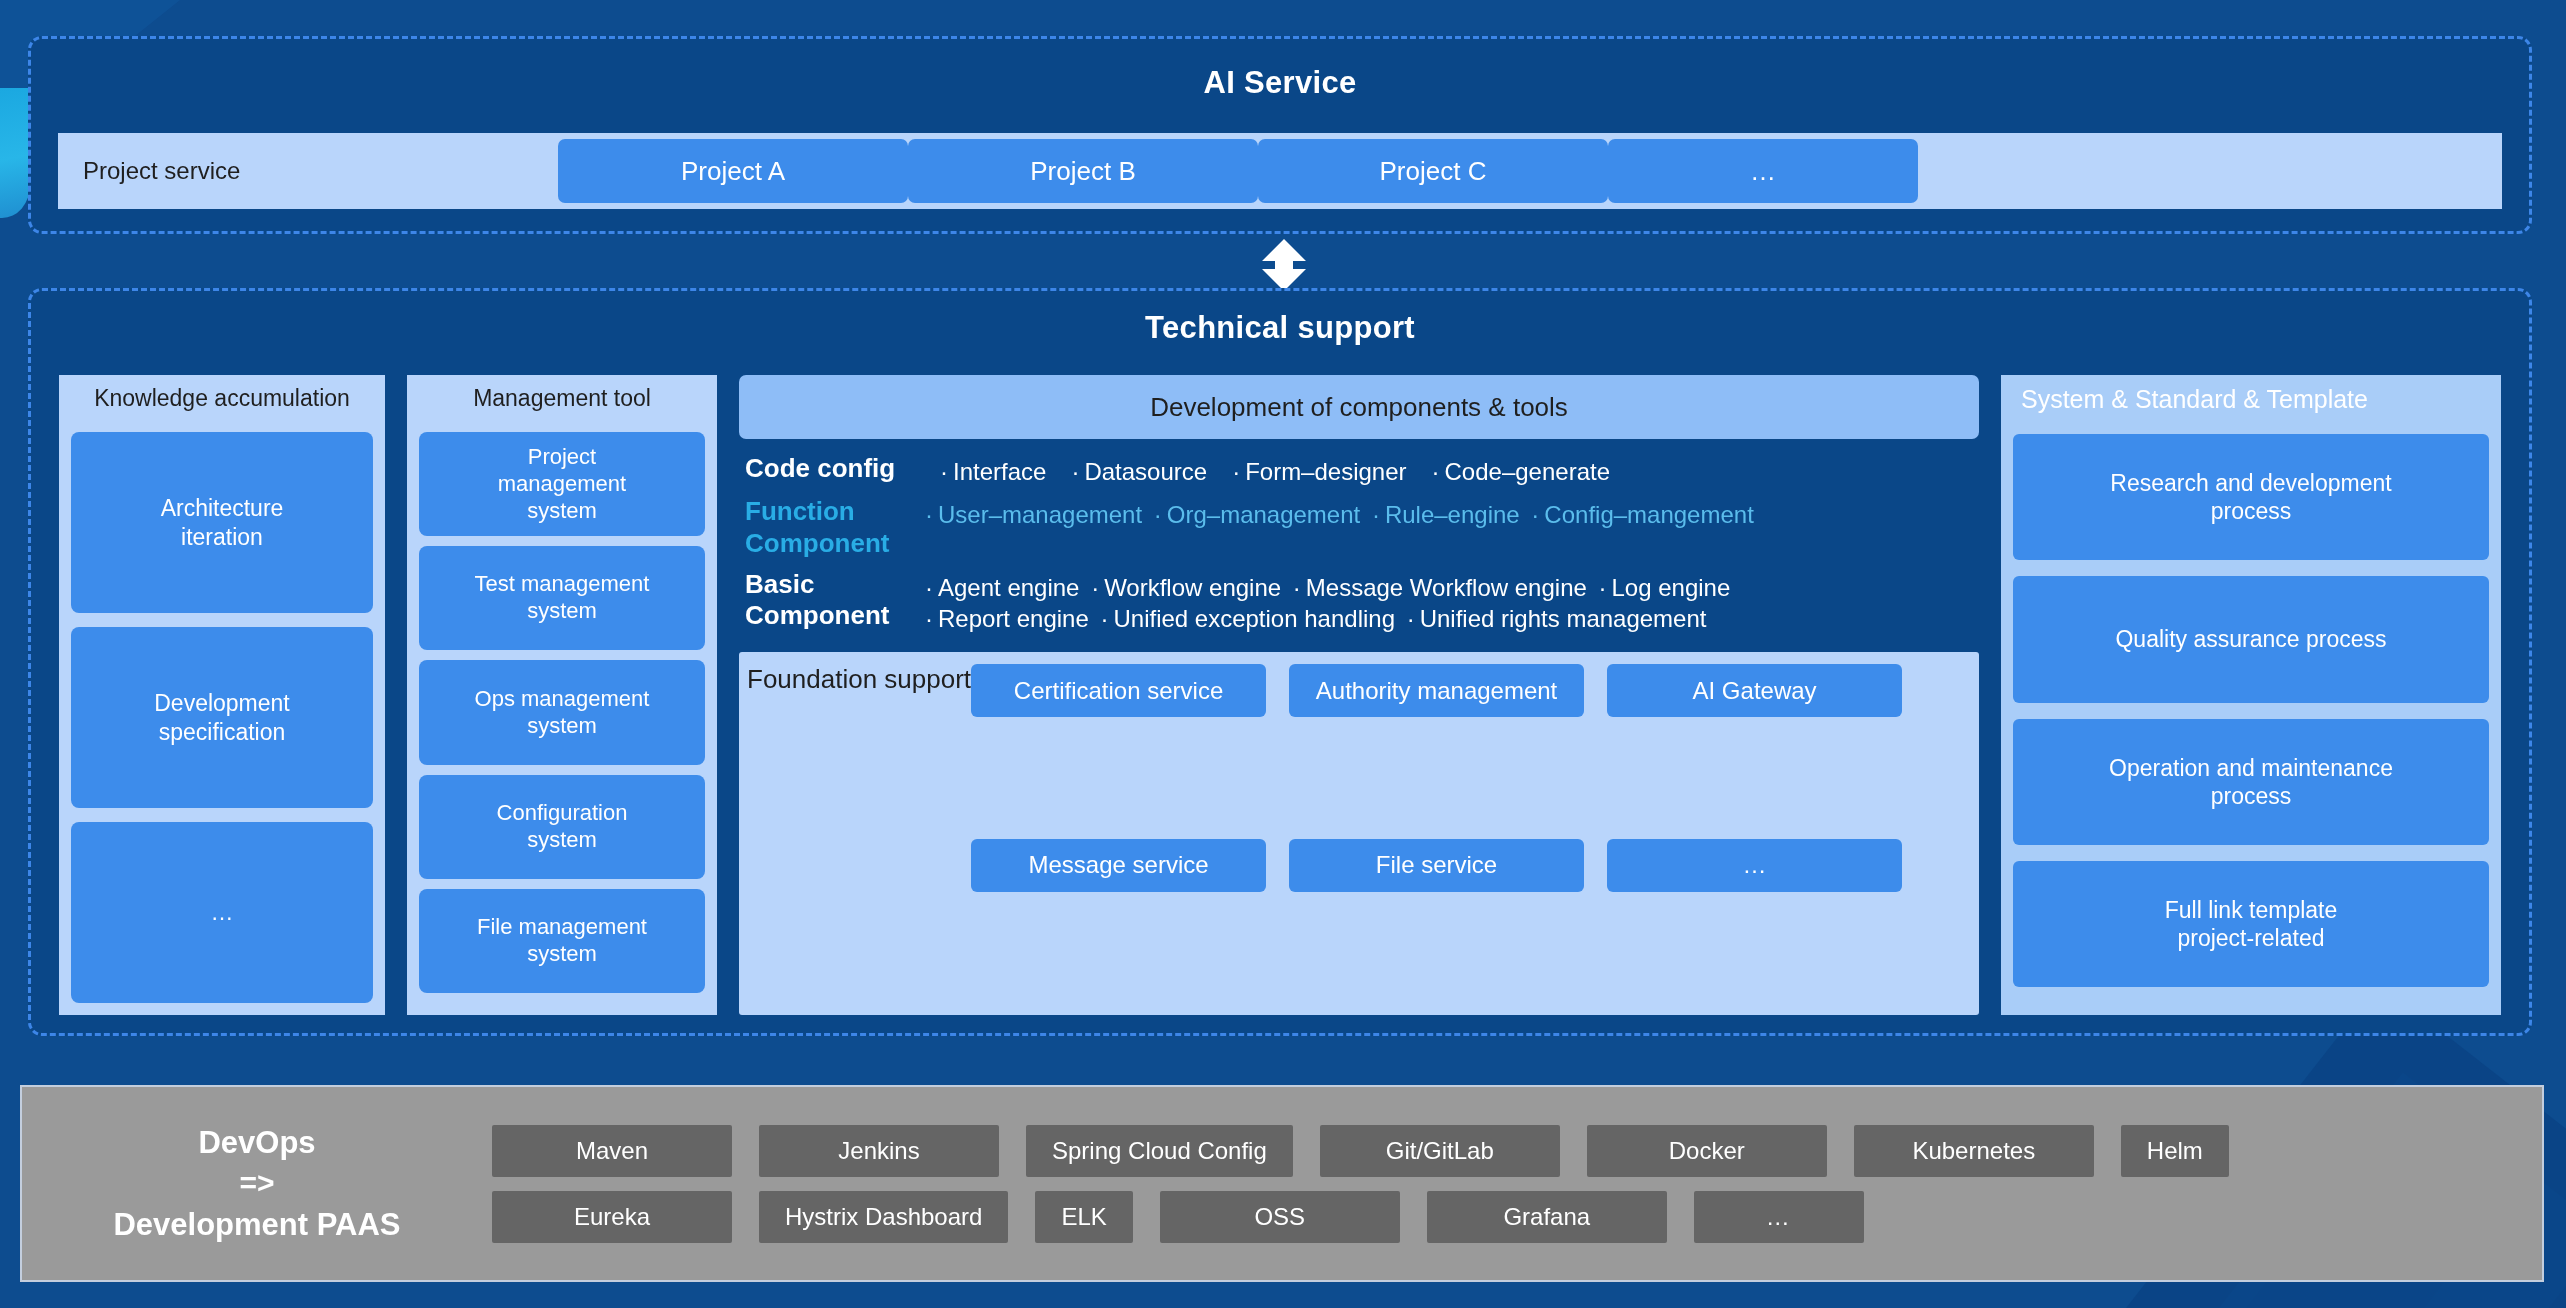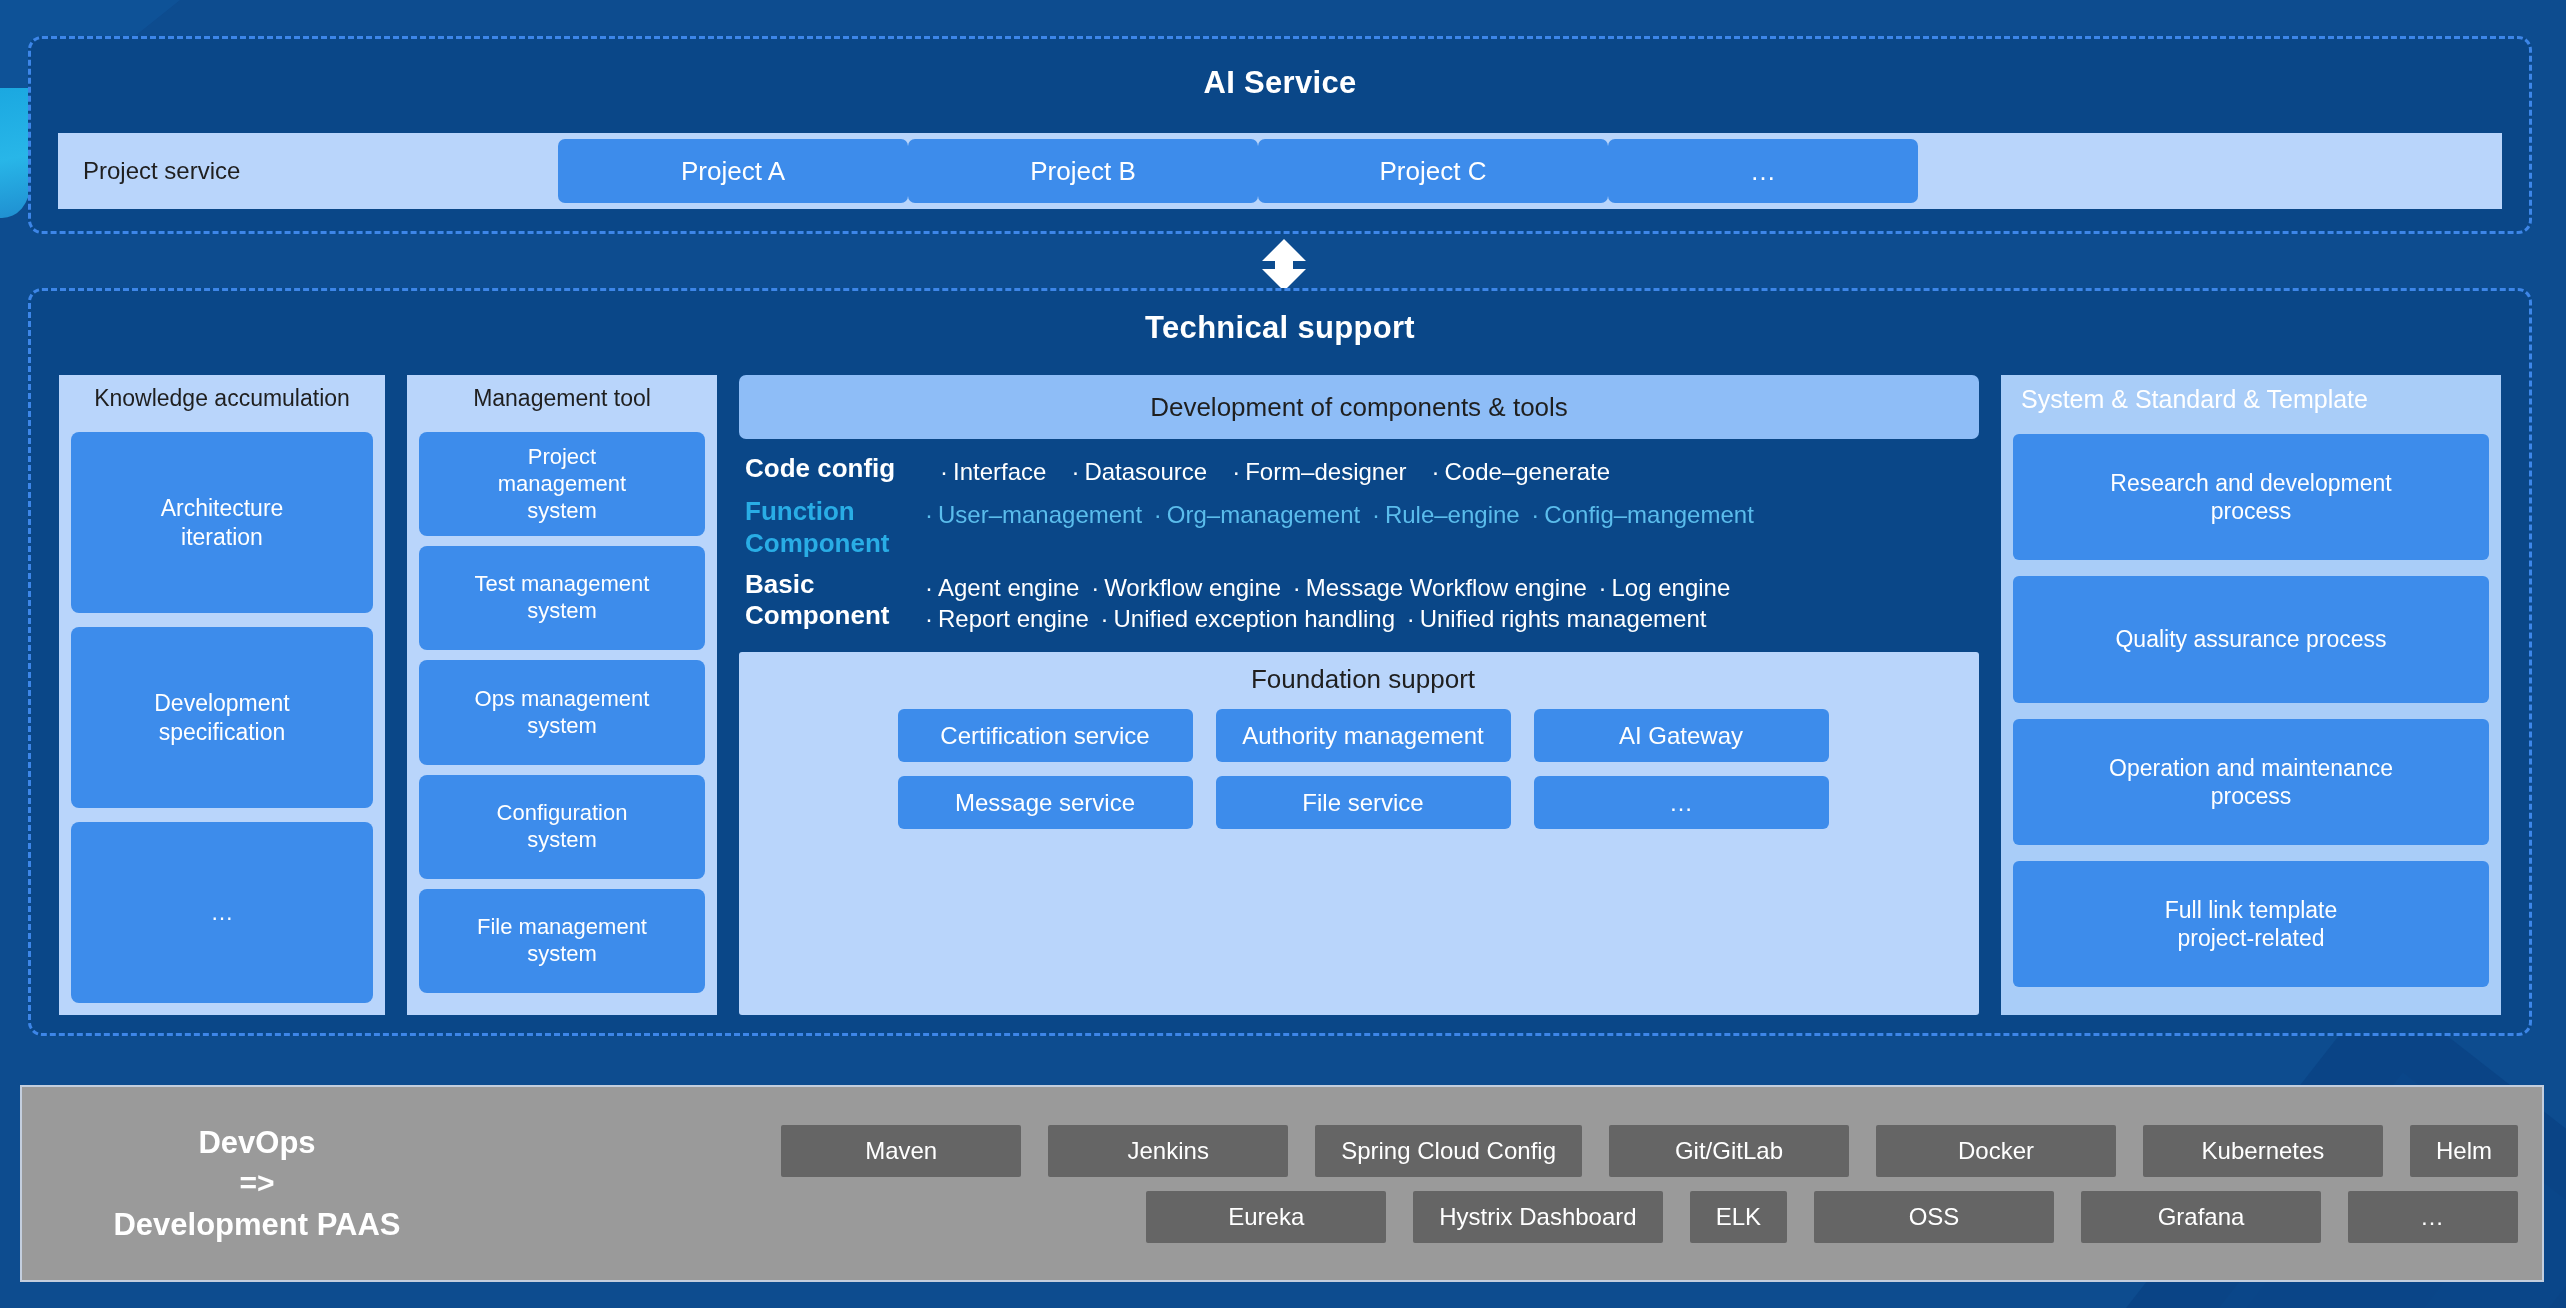--- a/index.html
+++ b/index.html
@@ -147,21 +147,21 @@
   .comp-items { font-size: 24px; color: #ffffff; line-height: 1.30; padding-top: 3px; }
   .comp-items.fn { color: #5bbdec; }
   .comp-items .dot { padding: 0 5px; }
 
   .foundation {
     background: #b9d5fb;
     margin: 10px 0 0 0;
     border-radius: 3px;
     padding: 12px 0 16px 8px;
     flex: 1;
-    display: flex; flex-direction: column;
+    display: flex; flex-direction: row;
   }
   .foundation-title {
     text-align: center; color: #1f1f1f; font-size: 26px; margin-bottom: 14px;
   }
   .fgrid {
     display: grid;
     grid-template-columns: repeat(3, 295px);
     gap: 14px 23px;
     justify-content: center;
   }
@@ -180,21 +180,21 @@
     border: 2px solid #c3cede;
     display: flex; align-items: center;
   }
   #devops .dev-left {
     width: 470px; flex: none;
     color: #ffffff; text-align: center;
     font-size: 31px; font-weight: bold; line-height: 1.34;
   }
   #devops .dev-left .arrow-line { font-size: 30px; }
   .dev-right { flex: 1; padding-right: 24px; }
-  .dev-rows { display: flex; flex-direction: column; gap: 14px; align-items: flex-end; }
+  .dev-rows { display: flex; flex-direction: column; gap: 14px; }
   .dev-row { display: flex; gap: 27px; }
   .tool {
     background: #656565; color: #ffffff;
     height: 52px; border-radius: 2px;
     display: flex; align-items: center; justify-content: center;
     font-size: 24px; padding: 0 26px;
     white-space: nowrap;
   }
   .tool.wide { min-width: 240px; }
   .tool.dots { min-width: 170px; letter-spacing: 2px; }

